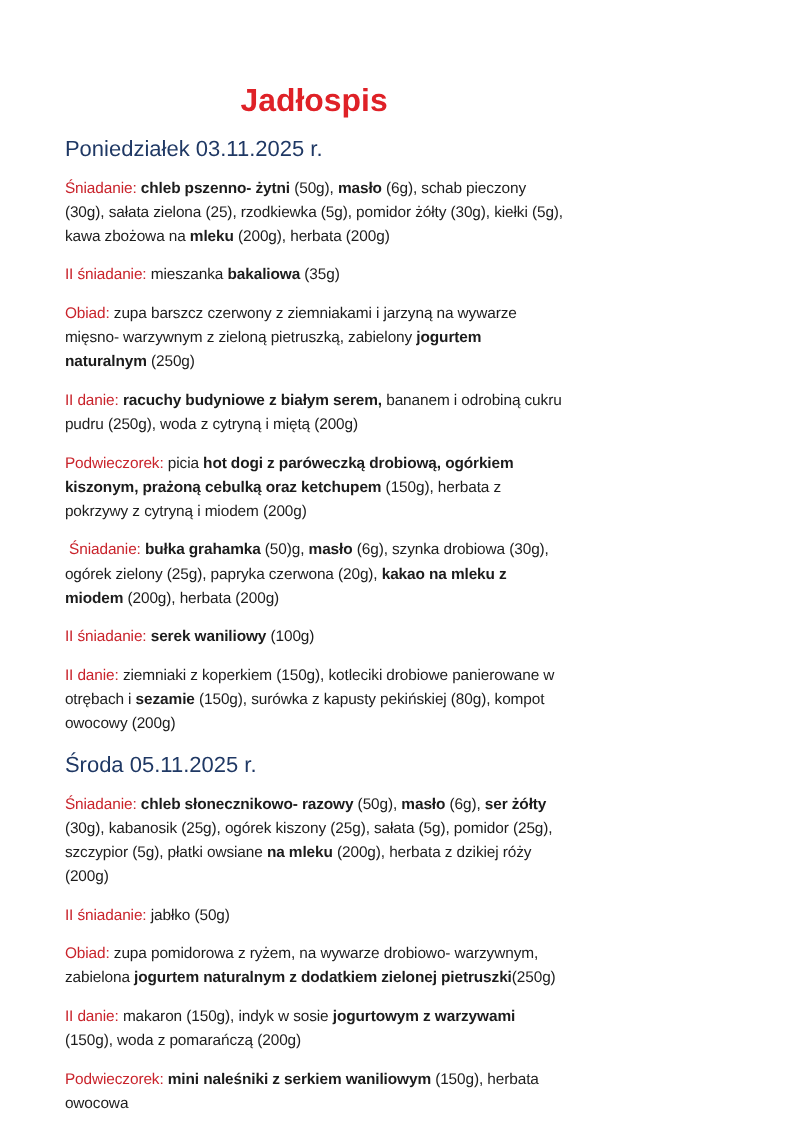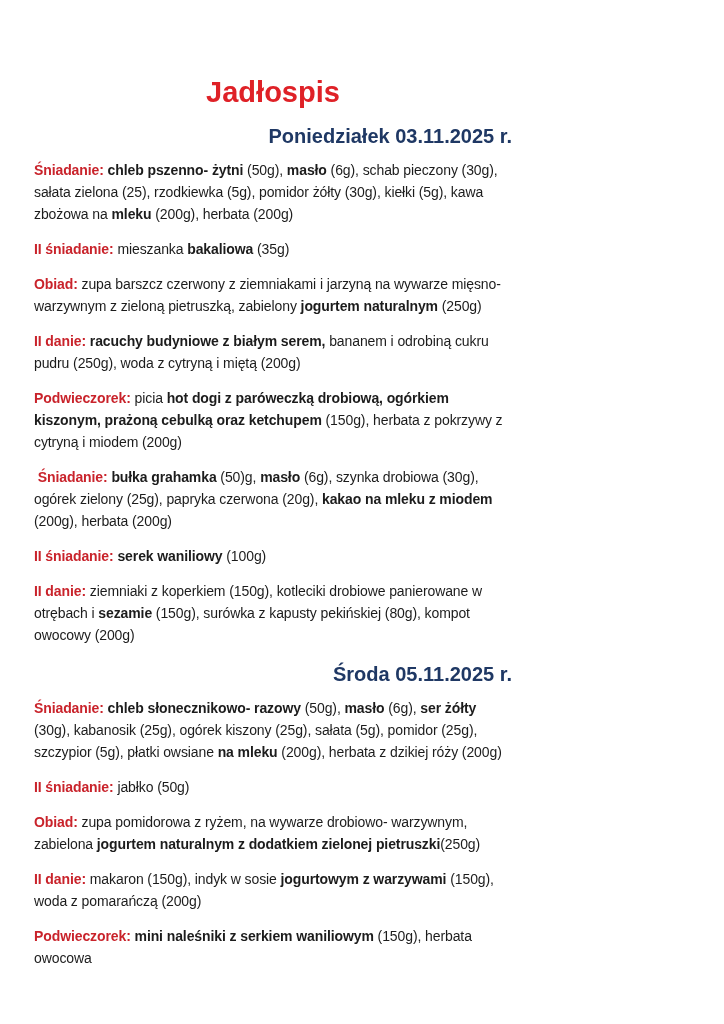--- a/index.html
+++ b/index.html
@@ -11,51 +11,51 @@
     width: 724px;
     height: 1024px;
     overflow: hidden;
     font-family: "Liberation Sans", sans-serif;
     color: #1c1c1c;
   }
   .page {
     box-sizing: border-box;
     width: 596px;
     height: 1024px;
-    padding: 76px 84px 0 34px;
+    padding: 76px 84px 0 59px;
     background: #ffffff;
   }
   .doc-title {
     font-size: 29px;
     font-weight: bold;
     text-align: center;
     color: var(--title-color, #DF2127);
     margin: 0 0 16px 0;
     letter-spacing: 0;
   }
   .day-heading {
     font-size: 20px;
-    font-weight: bold;
-    text-align: right;
+    font-weight: normal;
+    text-align: left;
     color: var(--heading-color, #1F3864);
     margin: 17px 0 11px 0;
   }
   .day-heading:first-child {
     margin-top: 0;
   }
   .meal {
     margin: 0 0 13px 0;
     font-size: 14px;
     line-height: 22px;
     letter-spacing: -0.1px;
     color: var(--body-color, #1c1c1c);
     text-align: left;
   }
   .meal-label {
-    font-weight: bold;
+    font-weight: normal;
     color: var(--label-color, #C9232B);
   }
   .seg { font-weight: normal; margin-top: 23px; }
   .seg.b { font-weight: bold; }
 </style>
 </head>
 <body>
 
 <div class="page">
   <h1 class="doc-title">Jadłospis</h1>

